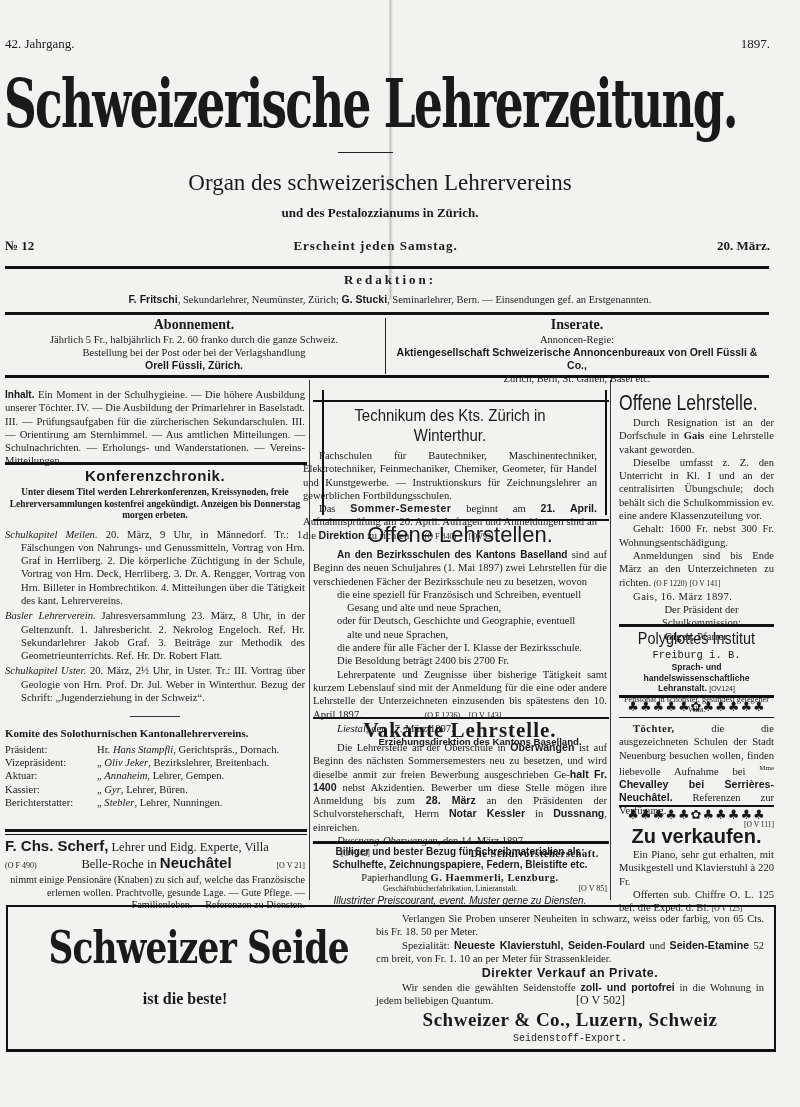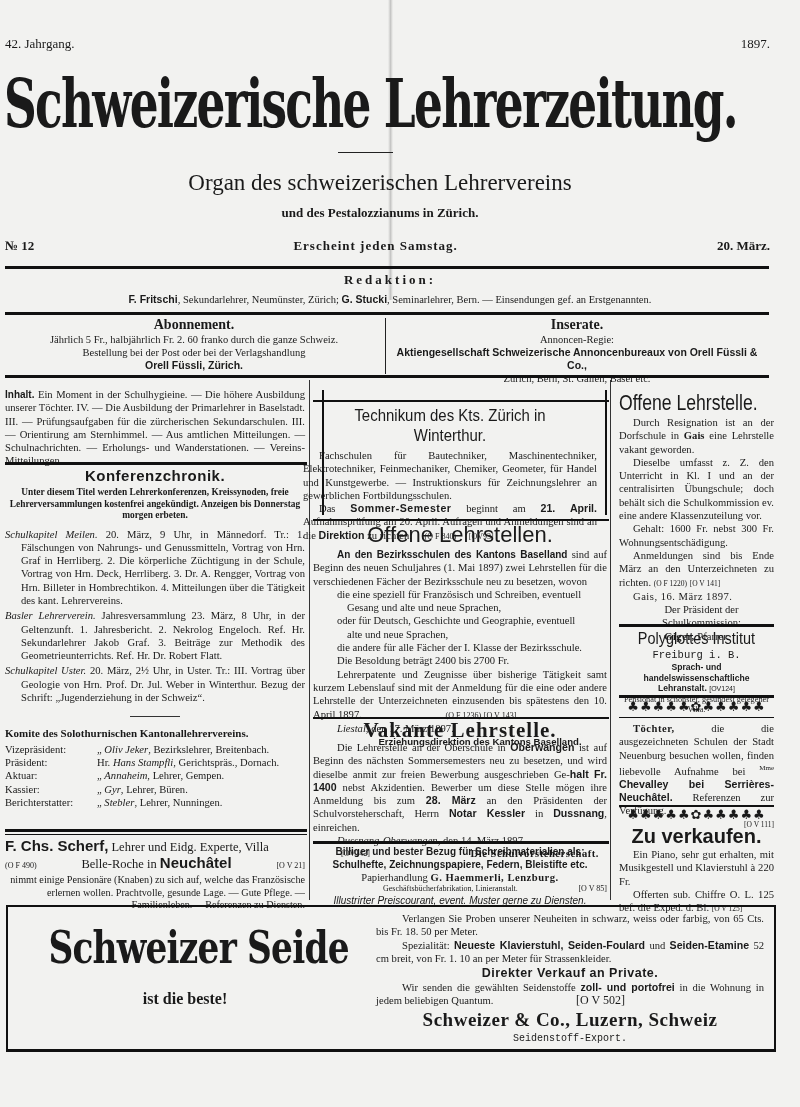--- a/index.html
+++ b/index.html
@@ -89,26 +89,26 @@
   <div class="ad-h" style="font-size:15px;line-height:20px;letter-spacing:.5px">Konferenzchronik.</div>
   <p class="center b" style="font-size:9.4px;line-height:11.5px;margin:1px 0 6px">Unter diesem Titel werden Lehrerkonferenzen, Kreissynoden, freie Lehrerversammlungen kostenfrei angekündigt. Anzeigen bis Donnerstag morgen erbeten.</p>
   <p class="indent" style="margin-bottom:2px"><i>Schulkapitel Meilen.</i><span> 20. März, 9 Uhr, in Männedorf. Tr.: 1. Fälschungen von Nahrungs- und Genussmitteln, Vortrag von Hrn. Graf in Herrliberg. 2. Die körperliche Züchtigung in der Schule, Vortrag von Hrn. Deck, Herrliberg. 3. Dr. A. Rengger, Vortrag von Hrn. Billeter in Hombrechtikon. 4. Mitteilungen über die Tätigkeit des kant. Lehrervereins.</span></p>
   <p class="indent" style="margin-bottom:2px"><i>Basler Lehrerverein.</i><span> Jahresversammlung 23. März, 8 Uhr, in der Geltenzunft. 1. Jahresbericht. 2. Nekrolog Engeloch. Ref. Hr. Sekundarlehrer Jakob Graf. 3. Beiträge zur Methodik des Geometrieunterrichts. Ref. Hr. Dr. Robert Flatt.</span></p>
   <p class="indent"><i>Schulkapitel Uster.</i><span> 20. März, 2½ Uhr, in Uster. Tr.: III. Vortrag über Geologie von Hrn. Prof. Dr. Jul. Weber in Winterthur. Bezug der Schrift: „Jugenderziehung in der Schweiz“.</span></p>
   <div style="width:50px;height:1px;background:#333;margin:12px auto 10px"></div>
   <div class="b" style="font-size:11px;margin-bottom:2px">Komite des Solothurnischen Kantonallehrervereins.</div>
   <table class="committee" cellspacing="0" style="width:300px">
     <tbody>
         <tr>
+          <td style="width:92px">Präsident:</td>
+          <td><span>Hr.</span> <i>Hans Stampfli</i><span>, Gerichtspräs., Dornach.</span></td>
+        </tr>
+    <tr>
           <td>Vizepräsident:</td>
           <td><span>„</span> <i>Oliv Jeker</i><span>, Bezirkslehrer, Breitenbach.</span></td>
-        </tr>
-    <tr>
-          <td style="width:92px">Präsident:</td>
-          <td><span>Hr.</span> <i>Hans Stampfli</i><span>, Gerichtspräs., Dornach.</span></td>
         </tr>
     <tr>
           <td>Aktuar:</td>
           <td><span>„</span> <i>Annaheim</i><span>, Lehrer, Gempen.</span></td>
         </tr>
     <tr>
           <td>Kassier:</td>
           <td><span>„</span> <i>Gyr</i><span>, Lehrer, Büren.</span></td>
         </tr>
     <tr>
@@ -143,21 +143,21 @@
 
 <div class="abs col" style="left:313px;top:522px;width:294px">
   <div class="sans" style="font-size:22px;line-height:26px;text-align:center">Offene Lehrstellen.</div>
   <p style="text-indent:24px"><b class="sans" style="font-size:10px">An den Bezirksschulen des Kantons Baselland</b><span> sind auf Beginn des neuen Schuljahres (1. Mai 1897) zwei Lehrstellen für die verschiedenen Fächer der Bezirksschule neu zu besetzen, wovon</span></p>
   <p style="padding-left:24px">die eine speziell für Französisch und Schreiben, eventuell</p>
   <p style="padding-left:34px">Gesang und alte und neue Sprachen,</p>
   <p style="padding-left:24px">oder für Deutsch, Geschichte und Geographie, eventuell</p>
   <p style="padding-left:34px">alte und neue Sprachen,</p>
   <p style="padding-left:24px">die andere für alle Fächer der I. Klasse der Bezirksschule.</p>
   <p style="padding-left:24px">Die Besoldung beträgt 2400 bis 2700 Fr.</p>
-  <p style="text-indent:24px"><span>Lehrerpatente und Zeugnisse über bisherige Tätigkeit samt kurzem Lebenslauf sind mit der Anmeldung für die eine oder andere Lehrstelle der Unterzeichneten einzusenden bis spätestens den 10. April 1897.</span> <span style="font-size:8px;margin-left:81px">(O F 1236)</span> <span style="font-size:8px;margin-left:0">[O V 143]</span></p>
+  <p style="text-indent:24px"><span>Lehrerpatente und Zeugnisse über bisherige Tätigkeit samt kurzem Lebenslauf sind mit der Anmeldung für die eine oder andere Lehrstelle der Unterzeichneten einzusenden bis spätestens den 10. April 1897.</span> <span style="font-size:8px;margin-left:60px">(O F 1236)</span> <span style="font-size:8px;margin-left:6px">[O V 143]</span></p>
   <p style="padding-left:24px"><i>Liestal</i><span>, den 17. März 1897.</span></p>
   <p class="sans b center" style="font-size:9.6px;padding-left:40px">Erziehungsdirektion des Kantons Baselland.</p>
 </div>
 <div class="abs thin" style="left:313px;width:296px;top:717px;height:2px"></div>
 <div class="abs col" style="left:313px;top:719px;width:294px">
   <div class="serif b" style="font-size:21px;line-height:22px;text-align:center;letter-spacing:1px">Vakante Lehrstelle.</div>
   <p style="text-indent:24px"><span>Die Lehrerstelle an der Oberschule in </span><b class="sans">Oberwangen</b><span> ist auf Beginn des nächsten Sommersemesters neu zu besetzen, und wird dieselbe anmit zur freien Bewerbung ausgeschrieben Ge-</span><b class="sans">halt Fr. 1400</b><span> nebst Akzidentien. Bewerber um diese Stelle mögen ihre Anmeldung bis zum </span><b class="sans">28. März</b><span> an den Präsidenten der Schulvorsteherschaft, Herrn </span><b class="sans">Notar Kessler</b><span> in </span><b class="sans">Dussnang</b><span>, einreichen.</span></p>
   <p style="padding-left:24px"><i>Dussnang-Oberwangen</i><span>, den 14. März 1897.</span></p>
   <p style="display:flex;justify-content:space-between;padding-left:28px;padding-right:8px">
       <span style="font-size:8px">[OV142]</span>

